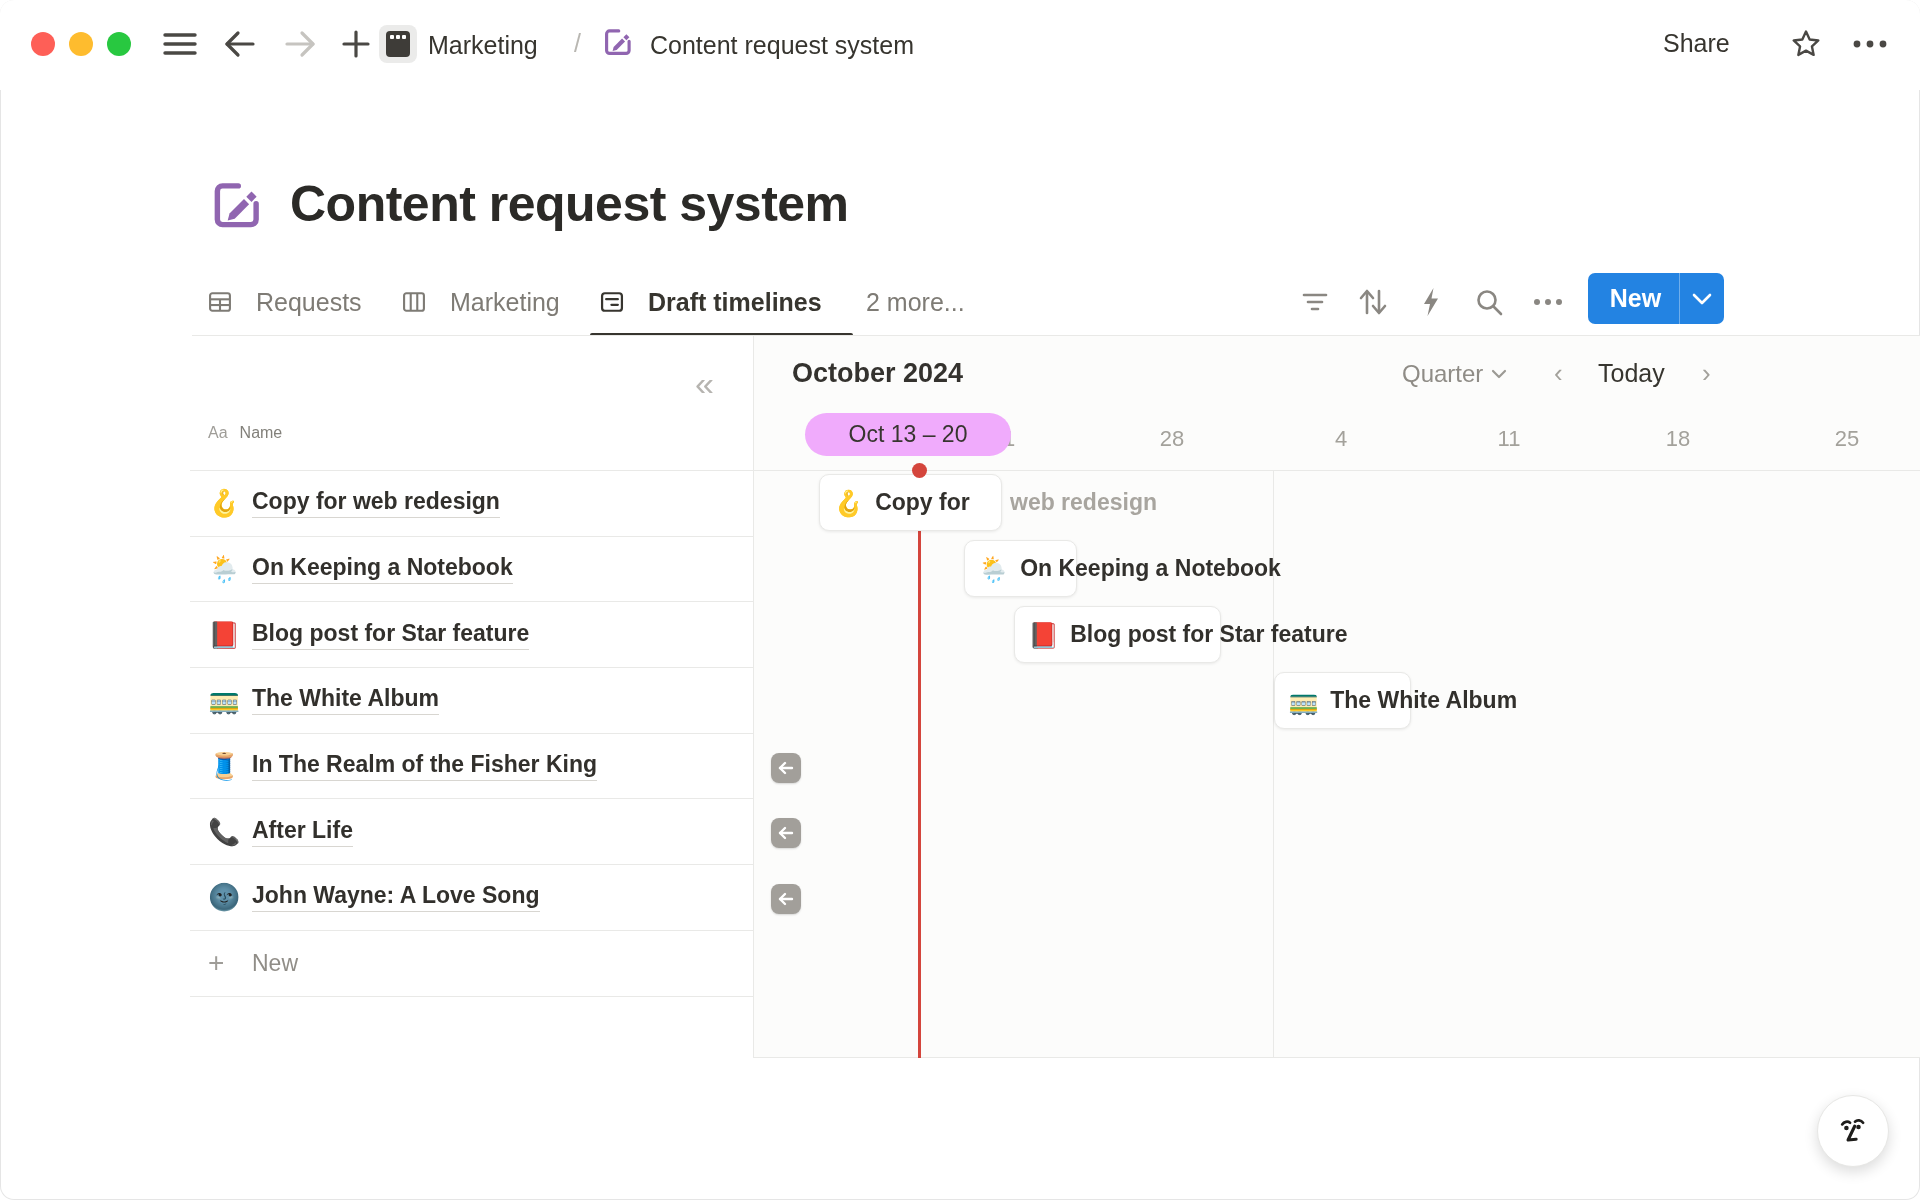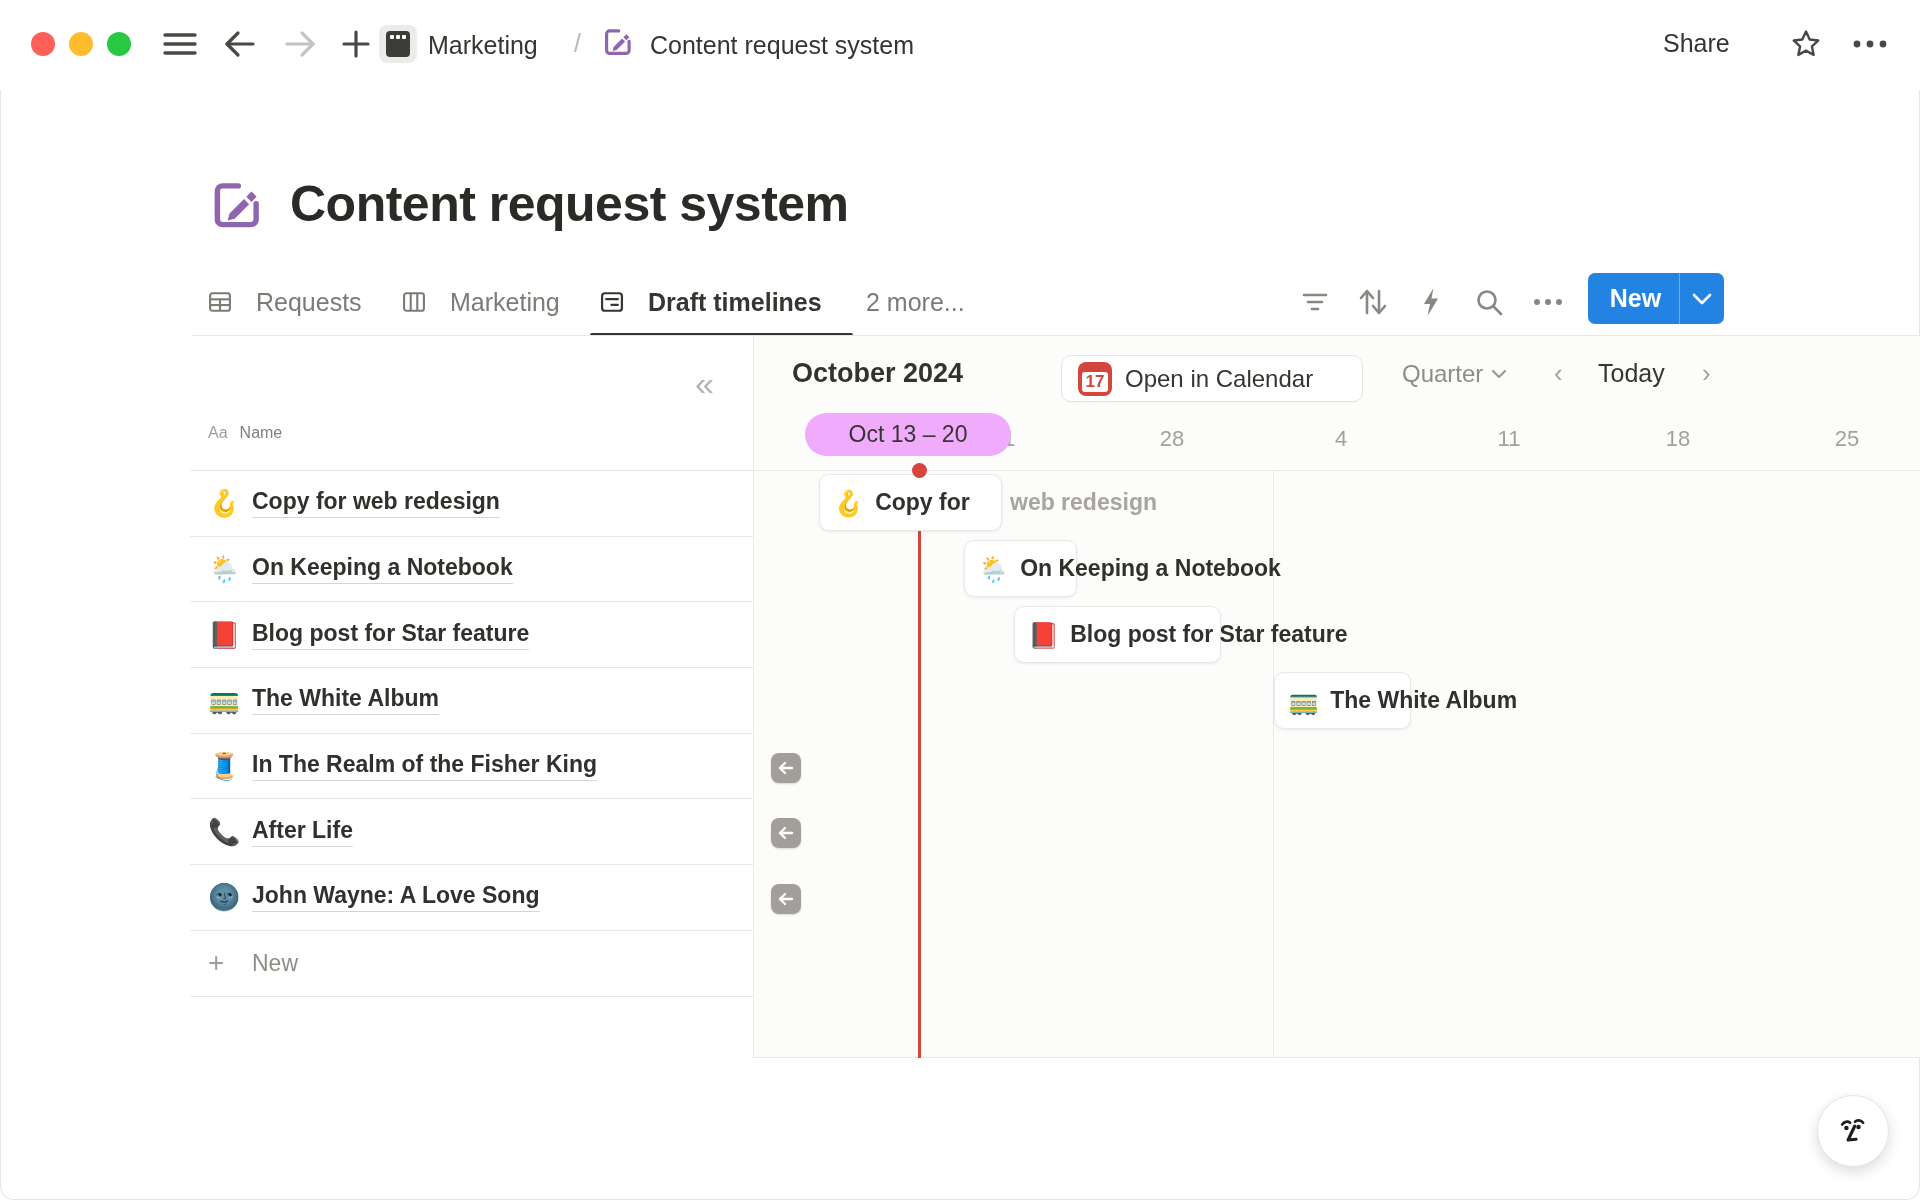--- a/index.html
+++ b/index.html
@@ -313,26 +313,20 @@
       <div class="trow newrow">
         <span class="plus">+</span>
         <span class="nlabel">New</span>
       </div>
     </div>
   </div>
 
   <div class="timeline">
     <div class="tl-month">October 2024</div>
 
-    <div class="open-cal">
-      <span class="cal-icon">
-        <span class="face">17</span>
-      </span>
-      <span class="lbl">Open in Calendar</span>
-    </div>
 
     <div class="quarter">
       <span>Quarter</span>
       <svg width="16" height="10" viewBox="0 0 16 10" fill="none" stroke="#9c9a94" stroke-width="2.2" stroke-linecap="round" stroke-linejoin="round">
           <polyline points="2,2 8,8 14,2"></polyline>
         </svg>
     </div>
     <span class="nav-arrow" style="left:800px;">‹</span>
     <span class="today-btn">Today</span>
     <span class="nav-arrow" style="left:948px;">›</span>

